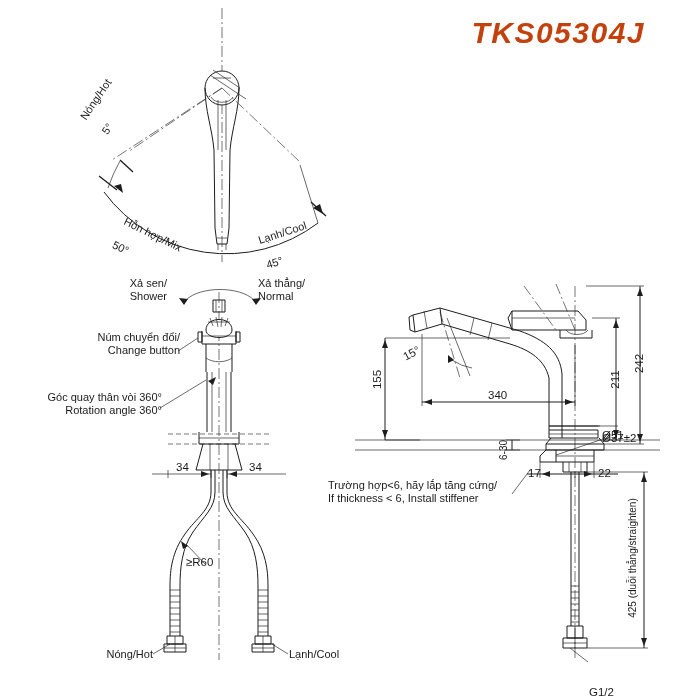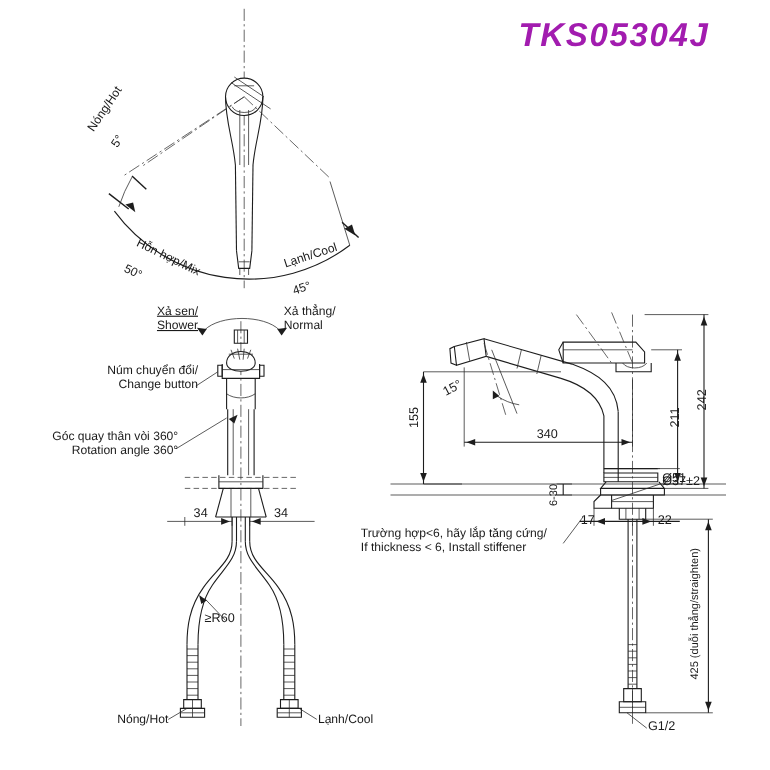--- a/index.html
+++ b/index.html
@@ -22,21 +22,21 @@
   }
   #title {
     position: absolute;
     right: 55px;
     top: 16px;
     font-family: "Liberation Sans", sans-serif;
     font-size: 30px;
     font-weight: bold;
     font-style: italic;
     letter-spacing: 1.5px;
-    color: #a21caf;
+    color: #c2410c;
     white-space: nowrap;
   }
   .lbl {
     position: absolute;
     font-family: "Liberation Sans", sans-serif;
     font-size: 11px;
     line-height: 13px;
     color: #1a1a1a;
     white-space: pre;
   }
@@ -350,21 +350,21 @@
   <div class="lbl" style="left:122px; top:198px; transform:rotate(26deg); transform-origin:left top;">
     <span>Hỗn hợp/Mix</span><br>
     <span>50°</span>
   </div>
 
   <div class="lbl" style="left:241px; top:226px; transform:rotate(-18deg); transform-origin:left top;">
     <span>Lạnh/Cool</span><br>
     <span>45°</span>
   </div>
 
-  <div class="lbl rt" style="left:84px; top:277px; width:96px;text-decoration:underline;">Xả sen/
+  <div class="lbl rt" style="left:71px; top:277px; width:96px;">Xả sen/
 Shower</div>
 
   <div class="lbl" style="left:258px; top:277px; width:100px;">Xả thẳng/
 Normal</div>
 
   <div class="lbl rt" style="left:60px; top:331px; width:120px;">Núm chuyển đổi/
 Change button</div>
 
   <div class="lbl rt" style="left:22px; top:391px; width:140px;">Góc quay thân vòi 360°
 Rotation angle 360°</div>
@@ -398,15 +398,15 @@
   <div class="lbl dim" style="left:528px; top:467px;">17</div>
 
   <div class="lbl dim" style="left:598px; top:467px;">22</div>
 
   <div class="lbl sm" style="left:573px; top:552px; transform:rotate(-90deg); transform-origin:center;
               white-space:nowrap;">425 (duỗi thẳng/straighten)</div>
 
   <div class="lbl ctr" style="left:328px; top:479px; width:190px;">Trường hợp&lt;6, hãy lắp tăng cứng/
 If thickness &lt; 6, Install stiffener</div>
 
-  <div class="lbl dim" style="left:589px; top:655px;">G1/2</div>
+  <div class="lbl dim" style="left:589px; top:686px;">G1/2</div>
 
 </div>
 
 </body></html>

